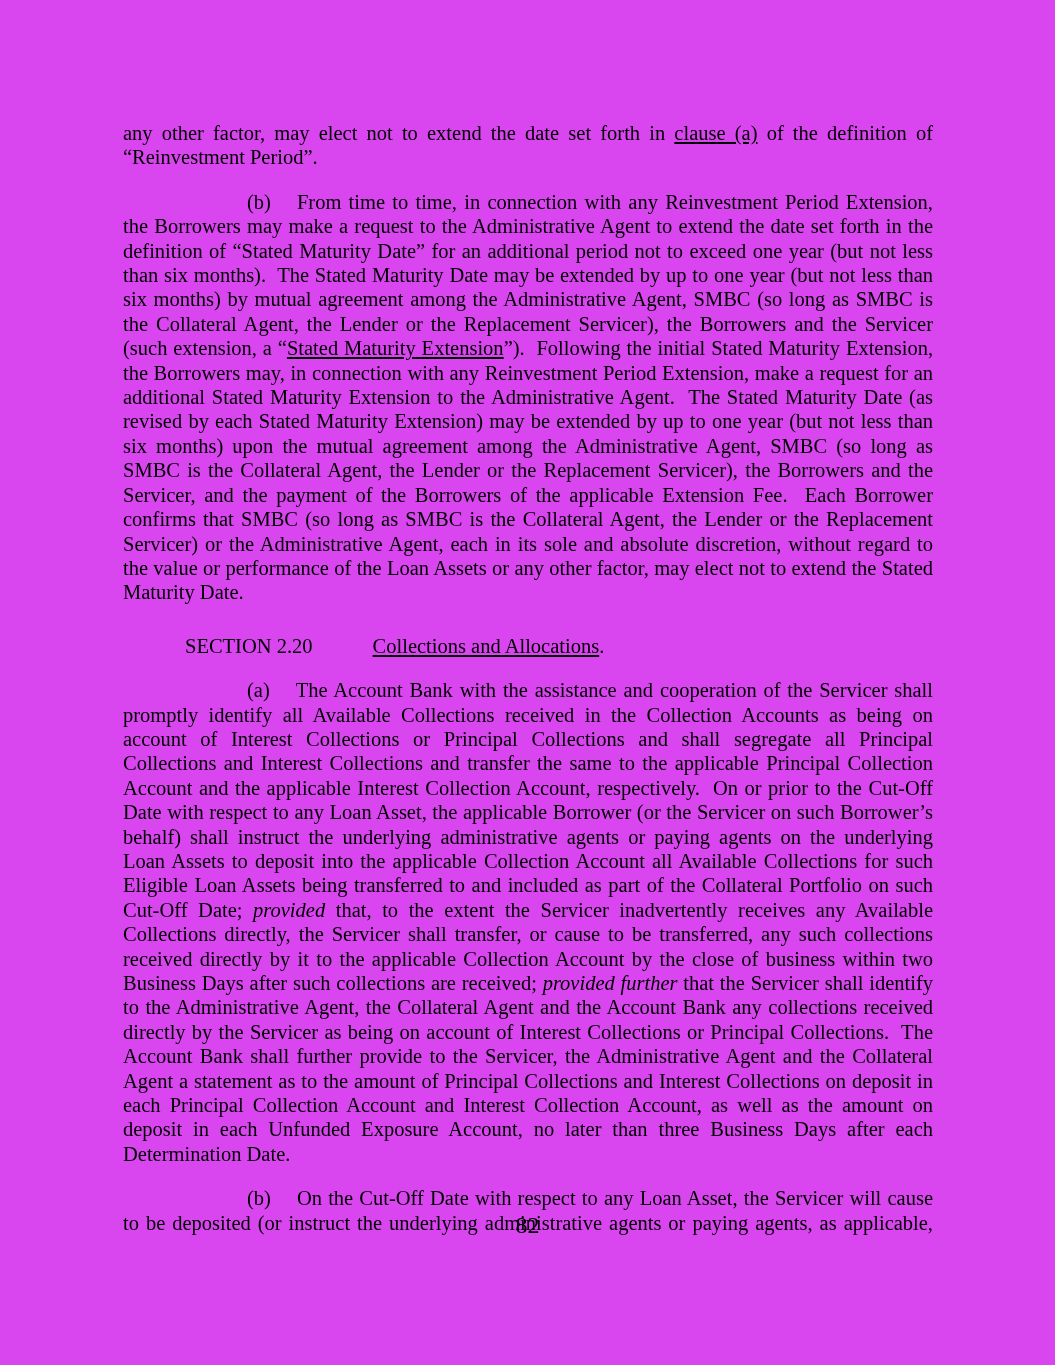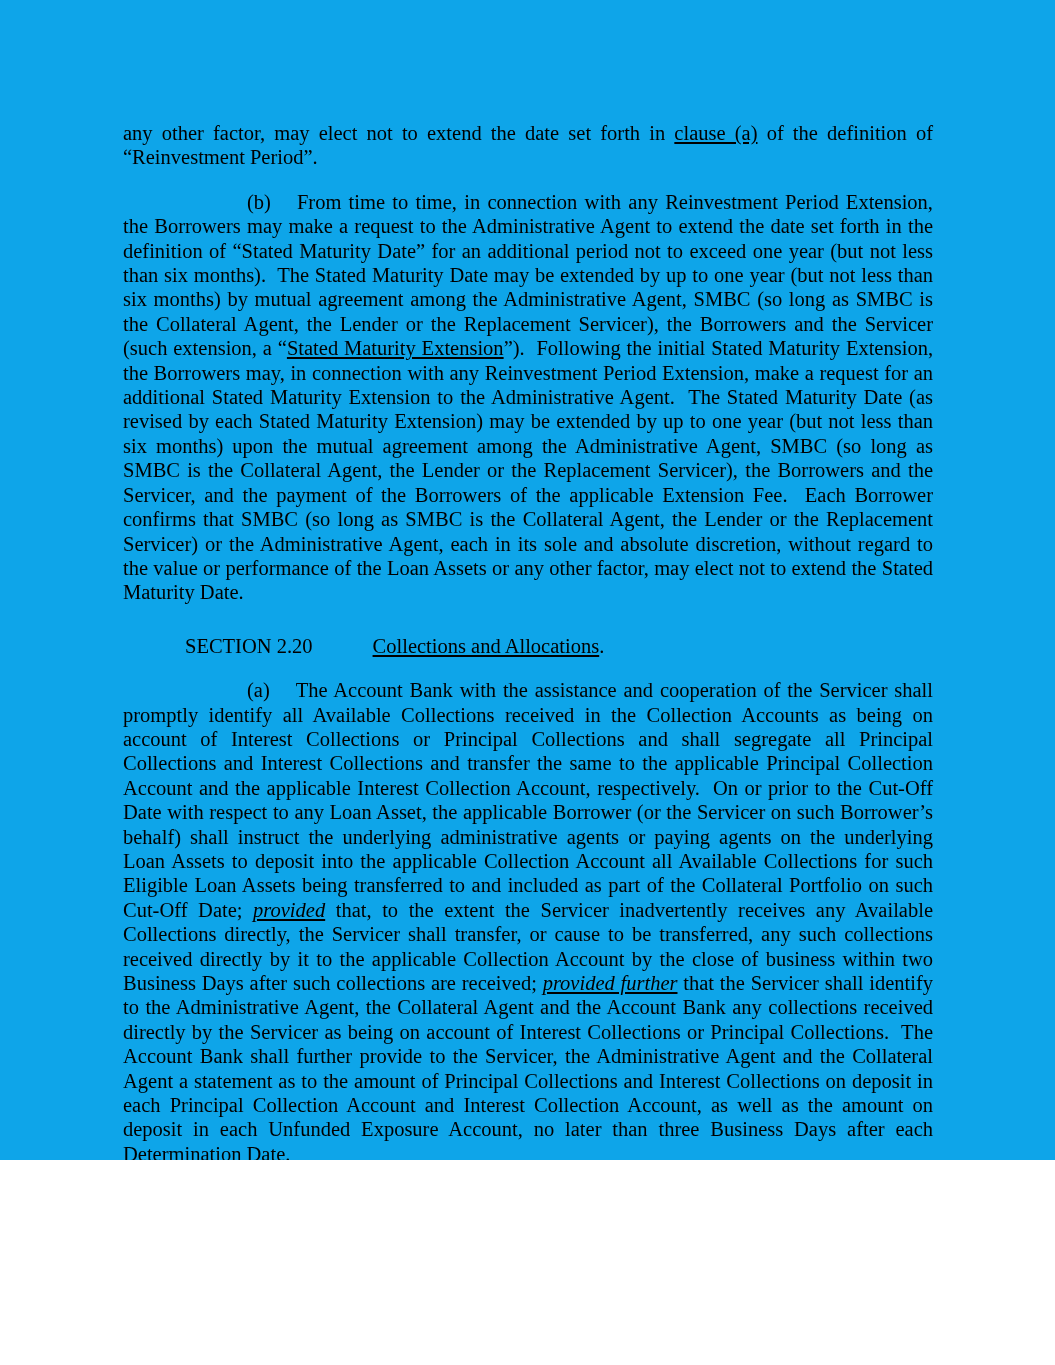--- a/index.html
+++ b/index.html
@@ -3,22 +3,22 @@
 <meta charset="utf-8">
 <style>
   html, body {
     margin: 0;
     padding: 0;
     background: #ffffff;
   }
   .page {
     position: relative;
     width: 1055px;
-    height: 1160px;
-    background: #0ea5e9;
+    height: 1365px;
+    background: #d946ef;
     color: #000000;
     font-family: "Liberation Serif", "DejaVu Serif", serif;
     font-size: 20.5px;
     line-height: 24.4px;
     overflow: hidden;
   }
   .content {
     position: absolute;
     left: 123px;
     top: 121px;
@@ -35,21 +35,21 @@
   p.justify-last { text-align-last: justify; }
   .tab {
     display: inline-block;
     width: 26px;
   }
   .tab-wide {
     display: inline-block;
     width: 60px;
   }
   .u { text-decoration: underline; }
-  .i { font-style: italic; text-decoration: underline; }
+  .i { font-style: italic; }
   .page-number {
     position: absolute;
     top: 1214px;
     left: 0;
     width: 100%;
     text-align: center;
     font-size: 24px;
     line-height: 22px;
   }
 </style>

